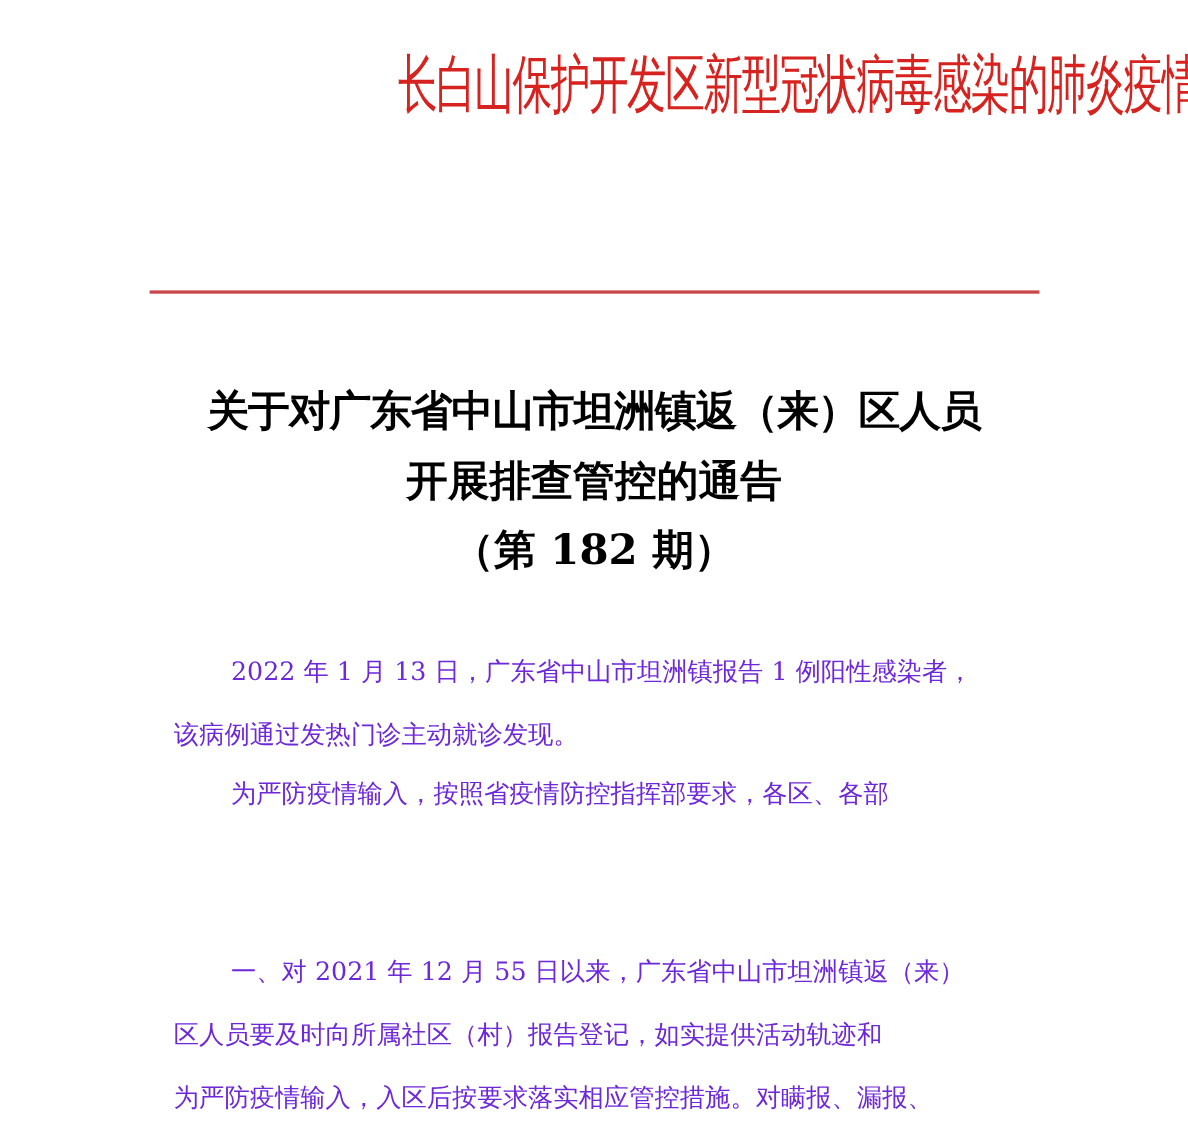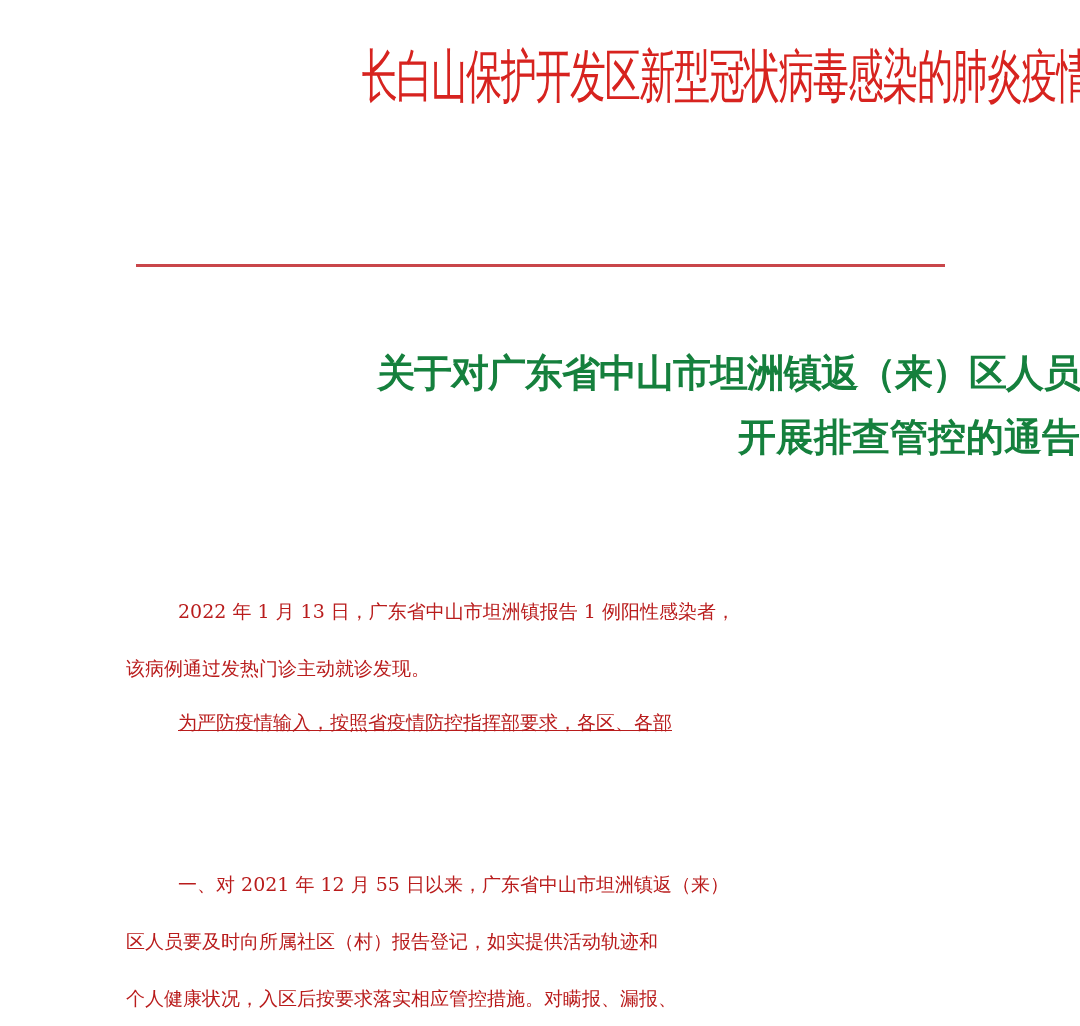--- a/index.html
+++ b/index.html
@@ -1,49 +1,50 @@
 <!DOCTYPE html>
 <html><head>
   <meta charset="utf-8">
   <style>
     html, body { margin: 0; padding: 0; background: #ffffff; }
     body { width: 1080px; height: 1026px; overflow: hidden; position: relative; font-family: "DejaVu Serif", serif; }
     .page { position: absolute; left: 0; top: 0; width: 1080px; height: 1026px; background: #fff; }
     .red-header { position: absolute; left: 0; top: 38px; width: 1080px; height: 76px; text-align: center; overflow: visible; }
     .red-header span { display: inline-block; color: #d7231f; font-family: "DejaVu Serif", serif; font-size: 58px; line-height: 76px; letter-spacing: -2px; transform: scaleX(0.62); transform-origin: center; white-space: nowrap; }
     .red-rule { position: absolute; left: 136px; top: 264px; width: 809px; height: 3px; background: #c9464a; }
-    .title { position: absolute; left: 0; width: 1080px; text-align: right; font-family: "DejaVu Serif", serif; font-weight: bold; color: #15803d; font-size: 38px; white-space: nowrap; }
+    .title { position: absolute; left: 0; width: 1080px; text-align: center; font-family: "DejaVu Serif", serif; font-weight: bold; color: #000000; font-size: 38px; white-space: nowrap; }
     .t1 { top: 348px; letter-spacing: -1px; }
     .t2 { top: 412px; }
     .t3 { top: 475px; }
-    .body-text { position: absolute; left: 126px; width: 800px; font-family: "DejaVu Serif", serif; color: #b91c1c; font-size: 19px; line-height: 57px; }
+    .body-text { position: absolute; left: 158px; width: 800px; font-family: "DejaVu Serif", serif; color: #6d28d9; font-size: 23px; line-height: 57px; }
     .line { display: block; white-space: nowrap; }
   </style>
 </head>
 <body>
 
 <div class="page">
 
   <div class="red-header">
     <span>长白山保护开发区新型冠状病毒感染的肺炎疫情防控工作领导小组办公室文件</span>
   </div>
 
   <div class="red-rule"></div>
 
   <div class="title t1">关于对广东省中山市坦洲镇返（来）区人员</div>
   <div class="title t2">开展排查管控的通告</div>
+  <div class="title t3">（第 182 期）</div>
 
   <div class="body-text" style="top:583px;">
     <span class="line" style="padding-left:52px;">2022 年 1 月 13 日，广东省中山市坦洲镇报告 1 例阳性感染者，</span>
     <span class="line">该病例通过发热门诊主动就诊发现。</span>
   </div>
 
   <div class="body-text" style="top:694px;">
-    <span class="line" style="padding-left:52px;text-decoration:underline;">为严防疫情输入，按照省疫情防控指挥部要求，各区、各部</span>
+    <span class="line" style="padding-left:52px;">为严防疫情输入，按照省疫情防控指挥部要求，各区、各部</span>
   </div>
 
   <div class="body-text" style="top:856px;">
     <span class="line" style="padding-left:52px;">一、对 2021 年 12 月 55 日以来，广东省中山市坦洲镇返（来）</span>
     <span class="line">区人员要及时向所属社区（村）报告登记，如实提供活动轨迹和</span>
-    <span class="line">个人健康状况，入区后按要求落实相应管控措施。对瞒报、漏报、</span>
+    <span class="line">为严防疫情输入，入区后按要求落实相应管控措施。对瞒报、漏报、</span>
   </div>
 
 </div>
 
 </body></html>

